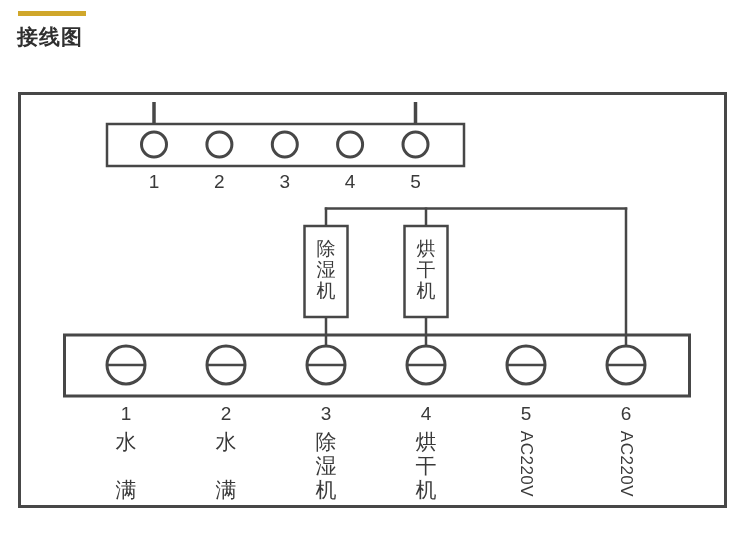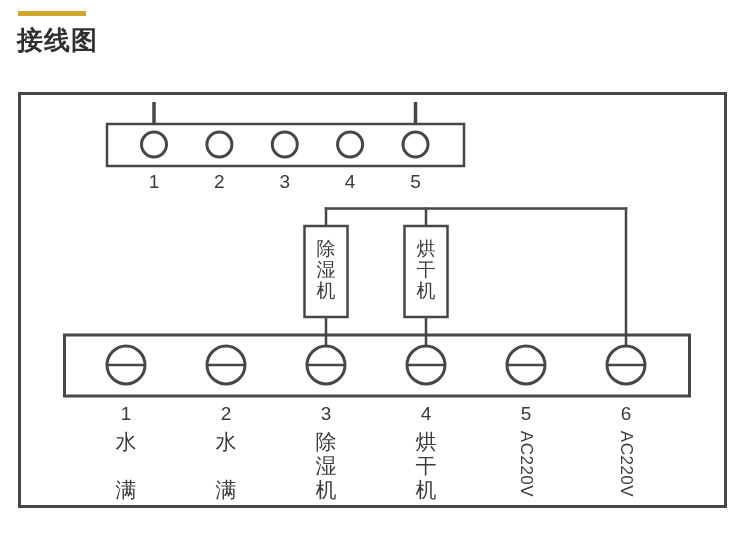--- a/index.html
+++ b/index.html
@@ -1,19 +1,19 @@
 <!DOCTYPE html>
 <html><head>
 <meta charset="utf-8">
 <style>
   * { margin:0; padding:0; box-sizing:border-box; }
   html,body { width:750px; height:541px; background:#ffffff; font-family:"Liberation Sans", sans-serif; }
   .page { position:relative; width:750px; height:541px; overflow:hidden; color:#363636; }
   .accent-bar { position:absolute; left:18px; top:11px; width:68px; height:5px; background:#D0A72B; }
-  .title { position:absolute; left:17px; top:23px; font-size:26px; font-weight:bold; color:#2f2f2f; letter-spacing:1px; }
+  .title { position:absolute; left:17px; top:23px; font-size:21px; font-weight:bold; color:#2f2f2f; letter-spacing:1px; }
   svg { position:absolute; left:0; top:0; }
   .lbl { position:absolute; transform:translateX(-50%); text-align:center; color:#3a3a3a; }
   .num { font-size:19px; }
   .comp-text { width:24px; font-size:19px; line-height:21px; letter-spacing:0; word-break:break-all; }
   .stack { width:24px; font-size:21px; line-height:24px; word-break:break-all; }
   .split { height:72px; display:flex; flex-direction:column; justify-content:space-between; font-size:21px; line-height:24px; }
   .rot { position:absolute; transform:translate(-50%,-50%) rotate(90deg); font-size:17px; letter-spacing:0.5px; white-space:nowrap; color:#3a3a3a; }
 </style>
 </head>
 <body>

